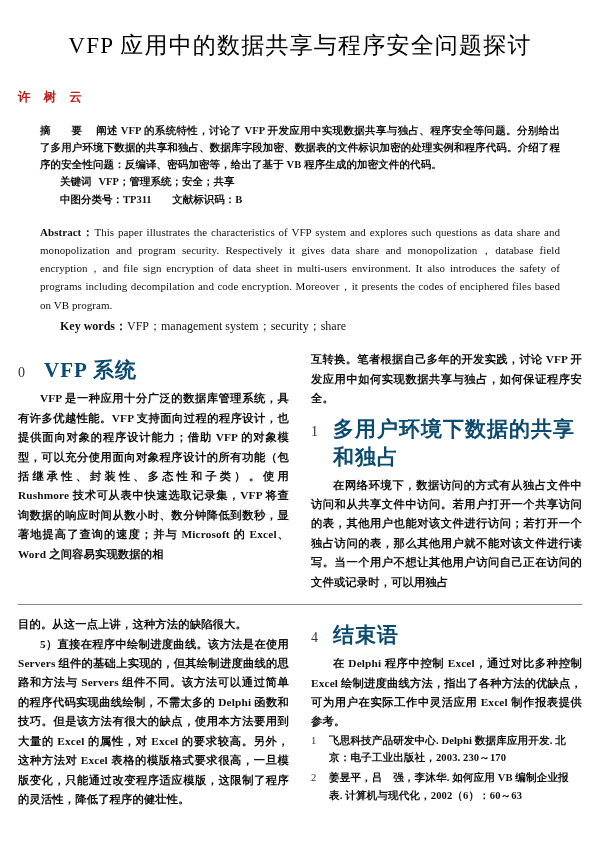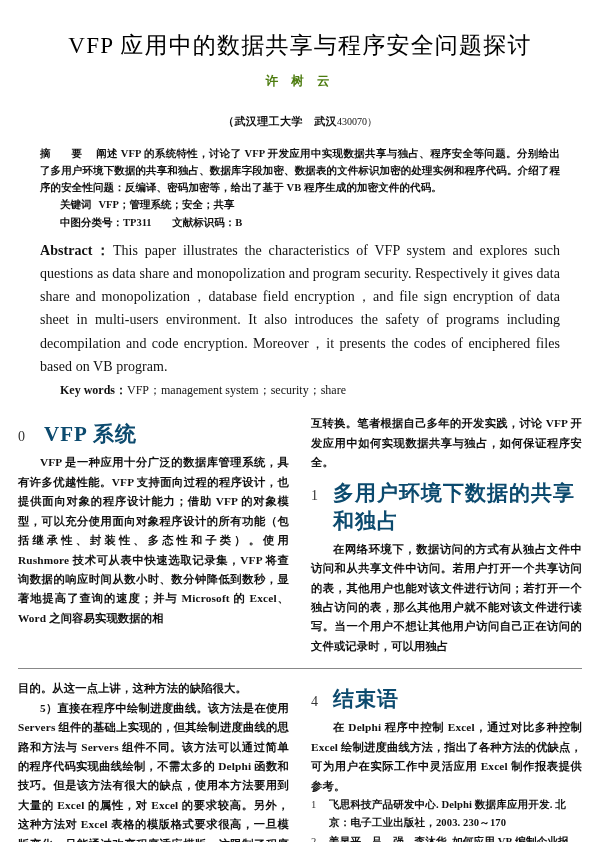--- a/index.html
+++ b/index.html
@@ -31,26 +31,26 @@
   .paper-title {
     font-size: 23px;
     text-align: center;
     letter-spacing: 1.2px;
     font-weight: normal;
     margin: 0 0 0 0;
     color: #000;
     font-family: "Liberation Serif", "DejaVu Serif", serif;
   }
   .author-line {
-    text-align: center;
+    text-align: left;
     font-size: 12.5px;
     letter-spacing: 5px;
-    margin-top: 12px;
-    font-weight: bold;
-    color: #4d7c0f;
+    margin-top: 28px;
+    font-weight: bold;
+    color: #b91c1c;
   }
   .affiliation-line {
     text-align: center;
     font-size: 11px;
     margin-top: 24px;
     font-weight: bold;
     letter-spacing: 0.4px;
     color: #111;
   }
   .affiliation-line .postcode {
@@ -80,24 +80,24 @@
     font-size: 10.5px;
     line-height: 1.7;
     font-weight: bold;
     text-indent: 20px;
     color: #111;
   }
   .kw-line .lbl, .clc-line .lbl {
     margin-right: 7px;
   }
   .abs-en {
-    font-size: 14px;
+    font-size: 11px;
     line-height: 1.66;
     text-align: justify;
-    margin-top: 7px;
+    margin-top: 14px;
     color: #111;
     letter-spacing: 0.05px;
   }
   .abs-en .lbl { font-weight: bold; }
   .kw-en {
     font-size: 12px;
     line-height: 1.7;
     text-indent: 20px;
     margin-top: 2px;
     color: #111;
@@ -181,23 +181,20 @@
   }
 </style>
 </head>
 <body>
 
 <div class="page">
 
   <div class="header-block">
     <h1 class="paper-title">VFP 应用中的数据共享与程序安全问题探讨</h1>
     <div class="author-line">许 树 云</div>
-    <div class="affiliation-line">
-      <span>（武汉理工大学　武汉</span><span class="postcode">430070）</span>
-    </div>
 
     <div class="abstract-block">
       <div class="abs-cn">
         <span class="lbl">摘　要</span><span>阐述 VFP 的系统特性，讨论了 VFP 开发应用中实现数据共享与独占、程序安全等问题。分别给出了多用户环境下数据的共享和独占、数据库字段加密、数据表的文件标识加密的处理实例和程序代码。介绍了程序的安全性问题：反编译、密码加密等，给出了基于 VB 程序生成的加密文件的代码。</span>
       </div>
       <div class="kw-line">
         <span class="lbl">关键词</span><span>VFP；管理系统；安全；共享</span>
       </div>
       <div class="clc-line">
         <span>中图分类号：</span><span>TP311</span>

